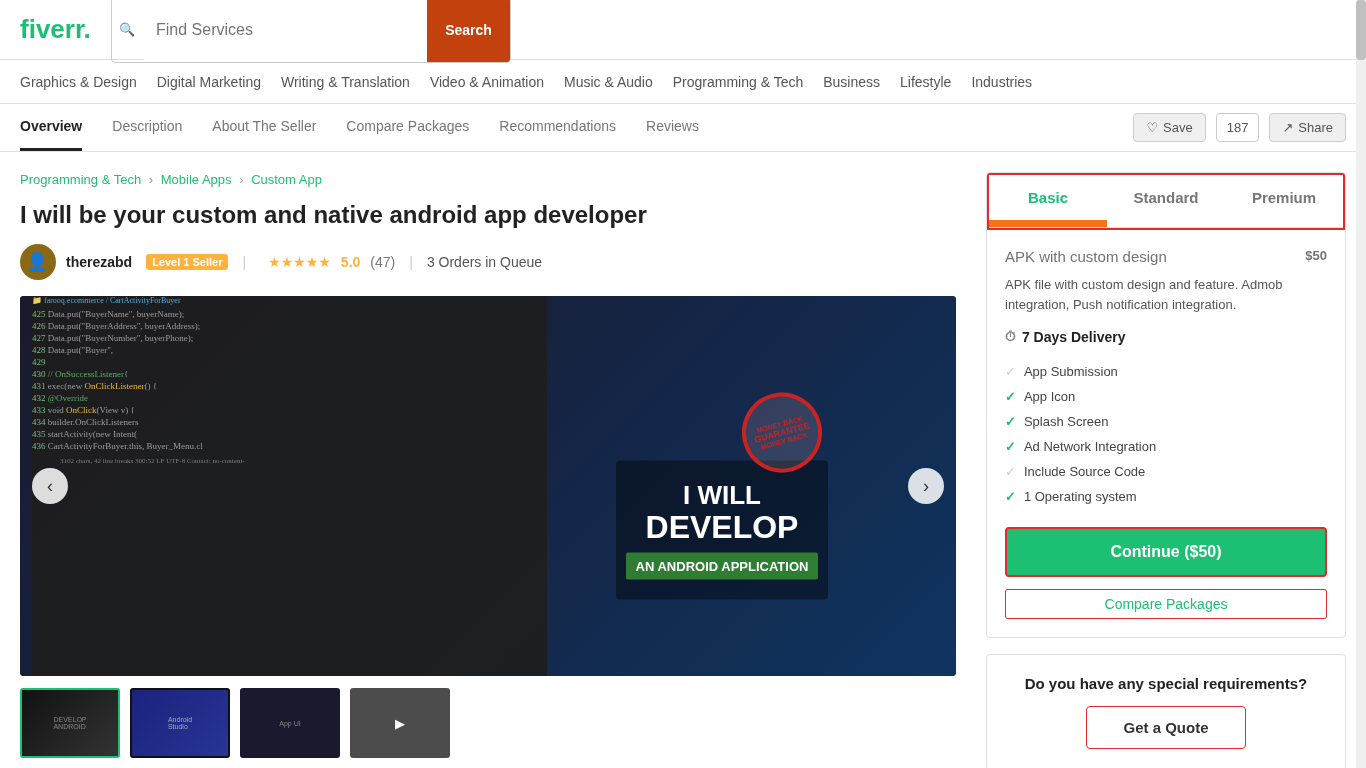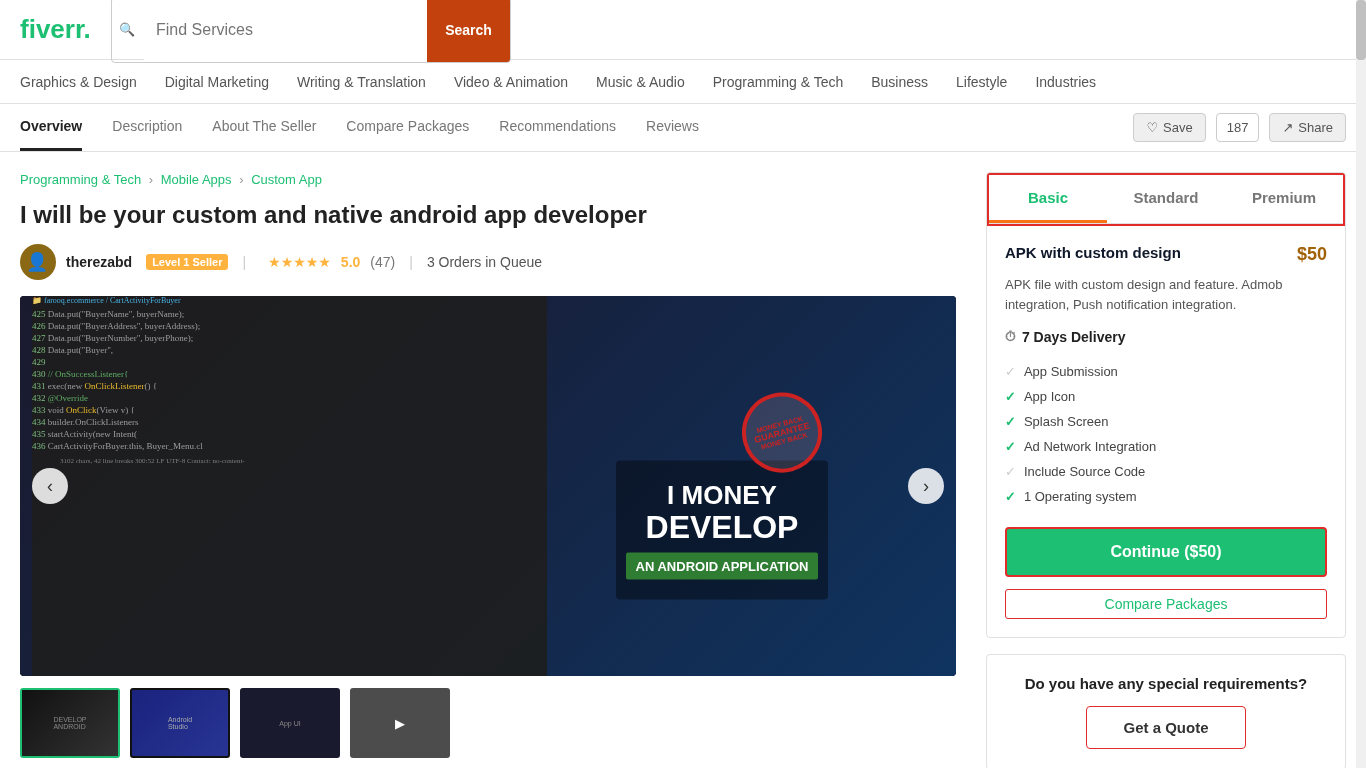--- a/index.html
+++ b/index.html
@@ -12,21 +12,21 @@
     .search-bar { display: flex; flex: 1; max-width: 400px; border: 1px solid #ccc; border-radius: 4px; overflow: hidden; margin-right: 20px; }
     .search-bar input { flex: 1; border: none; outline: none; padding: 8px 12px; font-size: 16px; color: #4d7c0f; }
     .search-bar button { background: #c2410c; color: #fff; border: none; padding: 24px 18px; font-size: 14px; font-weight: 600; cursor: pointer; }
     .header-right { display: flex; align-items: center; gap: 20px; margin-left: auto; }
     .fiverr-pro { color: #1dbf73; font-weight: 700; font-size: 14px; cursor: pointer; }
     .header-link { color: #555; font-size: 14px; cursor: pointer; }
     .lang-btn { display: flex; align-items: center; gap: 4px; color: #555; font-size: 14px; cursor: pointer; }
     .join-btn { border: 1.5px solid #1dbf73; color: #1dbf73; background: #fff; padding: 6px 16px; border-radius: 4px; font-size: 14px; font-weight: 600; cursor: pointer; }
 
     
-    .nav-bar { display: flex; align-items: center; padding: 0 20px; height: 44px; border-bottom: 1px solid #e0e0e0; background: #fff; gap: 28px; overflow-x: auto; }
+    .nav-bar { display: flex; align-items: center; padding: 0 20px; height: 44px; border-bottom: 1px solid #e0e0e0; background: #fff; gap: 20px; overflow-x: auto; }
     .nav-item { font-size: 14px; color: #555; cursor: pointer; white-space: nowrap; padding: 4px 0; }
 
     
     .tabs-bar { display: flex; align-items: center; padding: 0 20px; border-bottom: 1px solid #e0e0e0; background: #fff; gap: 30px; }
     .tab-item { font-size: 14px; color: #777; cursor: pointer; padding: 14px 0; border-bottom: 3px solid transparent; }
     .tab-item.active { color: #222; font-weight: 700; border-bottom: 3px solid #222; }
     .tabs-right { margin-left: auto; display: flex; align-items: center; gap: 10px; }
     .save-btn { display: flex; align-items: center; gap: 5px; border: 1px solid #ccc; padding: 6px 12px; border-radius: 4px; cursor: pointer; font-size: 13px; color: #555; }
     .share-btn { display: flex; align-items: center; gap: 5px; border: 1px solid #ccc; padding: 6px 12px; border-radius: 4px; cursor: pointer; font-size: 13px; color: #555; }
     .count-badge { border: 1px solid #ccc; padding: 6px 10px; border-radius: 4px; font-size: 13px; color: #555; }
@@ -71,22 +71,22 @@
 
     
     .package-tabs { display: flex; border-bottom: 1px solid #e0e0e0; }
     .pkg-tab { flex: 1; text-align: center; padding: 14px 8px; font-size: 15px; font-weight: 600; cursor: pointer; border-bottom: 3px solid transparent; color: #777; background: #fff; }
     .pkg-tab.active { color: #1dbf73; border-bottom: 3px solid #1dbf73; border: 2px solid #e22c29; }
     .pkg-tab:not(.active) { border: 2px solid transparent; }
 
     
     .pkg-content { padding: 18px; }
     .pkg-title-row { display: flex; justify-content: space-between; align-items: flex-start; margin-bottom: 10px; }
-    .pkg-name { font-size: 15px; font-weight: 700; color: #0f172a; }
-    .pkg-price { font-size: 18px; font-weight: 700; color: #a16207; }
+    .pkg-name { font-size: 15px; font-weight: 400; color: #737373; }
+    .pkg-price { font-size: 13px; font-weight: 700; color: #737373; }
     .pkg-desc { font-size: 13px; color: #555; line-height: 1.5; margin-bottom: 14px; }
     .pkg-delivery { display: flex; align-items: center; gap: 6px; font-size: 14px; font-weight: 600; color: #222; margin-bottom: 14px; }
     .clock-icon { color: #888; font-size: 14px; }
     .feature-list { list-style: none; margin-bottom: 18px; }
     .feature-item { display: flex; align-items: center; gap: 8px; font-size: 13px; padding: 5px 0; color: #444; }
     .feature-item .check { color: #1dbf73; font-weight: 700; }
     .feature-item .no-check { color: #ccc; }
 
     
     .continue-btn { width: 100%; background: #1dbf73; color: #fff; border: 2px solid #e22c29; border-radius: 4px; padding: 14px; font-size: 16px; font-weight: 700; cursor: pointer; margin-bottom: 12px; }
@@ -211,21 +211,21 @@
 
         <div class="banner-text">
           <div style="position:relative;">
             
             <div class="stamp" style="position:relative;width:80px;height:80px;margin:0 auto 8px auto;border-radius:50%;border:4px solid #cc2222;display:flex;align-items:center;justify-content:center;flex-direction:column;color:#cc2222;font-weight:900;font-size:8px;text-align:center;transform:rotate(-15deg);background:rgba(255,200,200,0.15);">
               <div style="font-size:7px;">MONEY BACK</div>
               <div style="font-size:9px;">GUARANTEE</div>
               <div style="font-size:7px;">MONEY BACK</div>
             </div>
             <div style="background:rgba(0,0,0,0.4);padding:20px 10px;border-radius:4px;display:inline-block;min-width:200px;">
-              <div style="font-size:26px;font-weight:900;line-height:1.1;color:#fff;">I MONEY</div>
+              <div style="font-size:26px;font-weight:900;line-height:1.1;color:#fff;">I WILL</div>
               <div style="font-size:32px;font-weight:900;line-height:1.1;color:#fff;">DEVELOP</div>
               <div style="font-size:13px;font-weight:700;color:#fff;background:#2e7d32;padding:6px 10px;margin-top:8px;border-radius:2px;">AN ANDROID APPLICATION</div>
             </div>
           </div>
         </div>
       </div>
       <button class="slider-arrow left">‹</button>
       <button class="slider-arrow right">›</button>
     </div>
 
@@ -251,21 +251,21 @@
     </div>
 
   </div>
 
   <div class="right-col">
 
     <div class="package-card">
 
       <div style="border:2px solid #e22c29;">
         <div class="package-tabs">
-          <div class="pkg-tab active" style="color:#1dbf73;border:none;border-bottom:3px solid #f97316;">Basic</div>
+          <div class="pkg-tab active" style="color:#1dbf73;border:none;border-bottom:7px solid #f97316;">Basic</div>
           <div class="pkg-tab" style="border:none;">Standard</div>
           <div class="pkg-tab" style="border:none;">Premium</div>
         </div>
       </div>
 
       <div class="pkg-content">
         <div class="pkg-title-row">
           <span class="pkg-name">APK with custom design</span>
           <span class="pkg-price">$50</span>
         </div>

